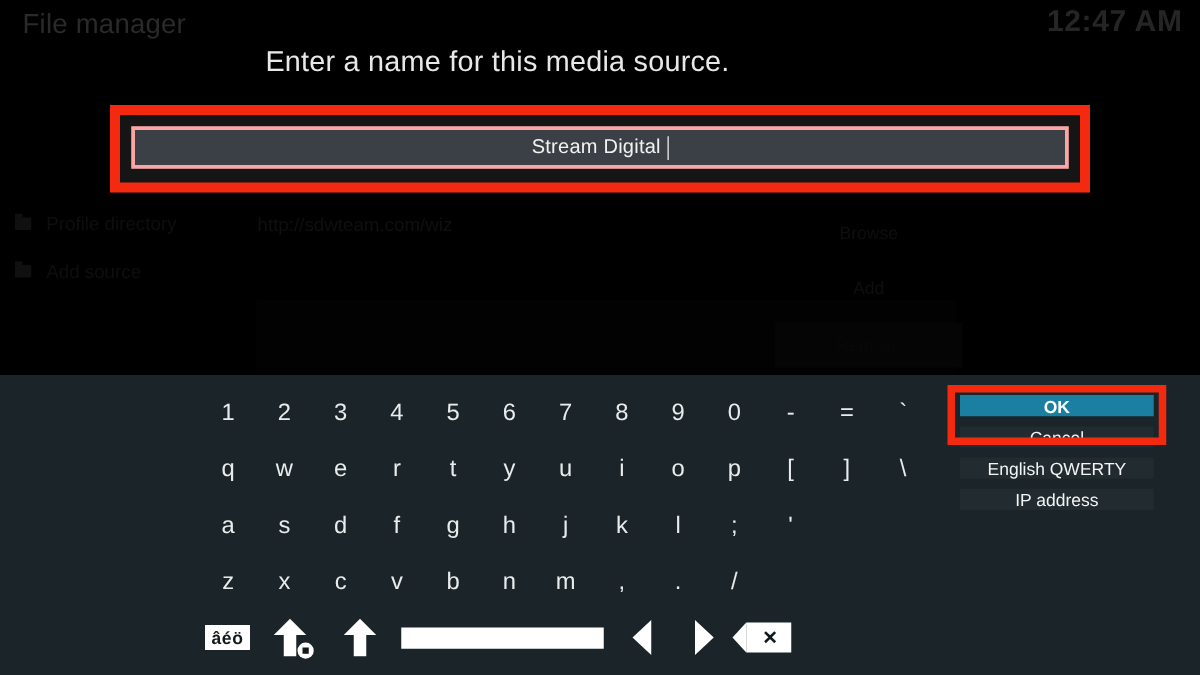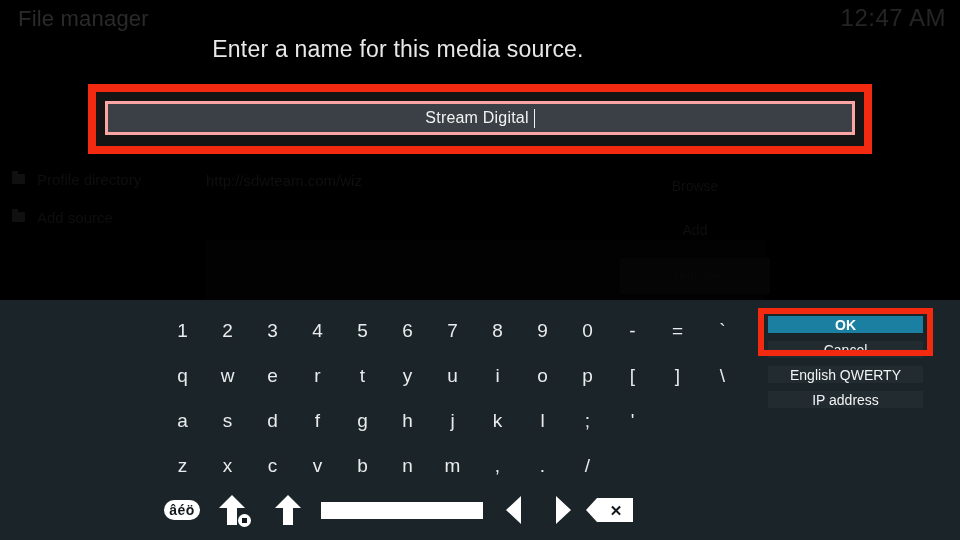--- a/index.html
+++ b/index.html
@@ -13,21 +13,21 @@
   #app{position:absolute;inset:0;width:960px;height:540px;}
 
   
   .bg-layer{position:absolute;inset:0;}
   .win-title{
     position:absolute;left:18px;top:6px;
     font-size:22px;color:#2a2a2a;letter-spacing:.2px;
   }
   .clock{
     position:absolute;right:14px;top:4px;
-    font-size:24px;color:#252525;letter-spacing:.5px;
+    font-size:24px;color:#252525;letter-spacing:.5px;font-weight:bold;
   }
   .bg-sidebar{position:absolute;left:0;top:160px;width:180px;}
   .bg-row{
     display:flex;align-items:center;height:38px;color:#0e0e0e;font-size:15px;
   }
   .bg-folder{
     width:13px;height:10px;background:#101010;margin:0 12px 0 12px;border-radius:1px;
     position:relative;flex:none;
   }
   .bg-folder:before{
@@ -91,21 +91,21 @@
 
   
   .kb-func{
     position:absolute;left:160px;top:190px;width:460px;height:40px;
     display:flex;align-items:center;
   }
   .fk{display:flex;align-items:center;justify-content:center;flex:none;height:40px;}
   .fk.accent{width:44px;}
   .accent-glyph{
     background:#ffffff;color:#12181b;font-size:14px;font-weight:bold;
-    padding:2px 5px;border-radius:10px;line-height:1.15;letter-spacing:.5px;
+    padding:2px 5px;border-radius:0;line-height:1.15;letter-spacing:.5px;
   }
   .fk.caps{width:56px;}
   .fk.shift{width:56px;}
   .arrow-up{
     position:relative;width:26px;height:30px;
   }
   .arrow-up:before{
     content:"";position:absolute;left:8px;top:11px;width:10px;height:19px;background:#ffffff;
   }
   .arrow-up:after{

